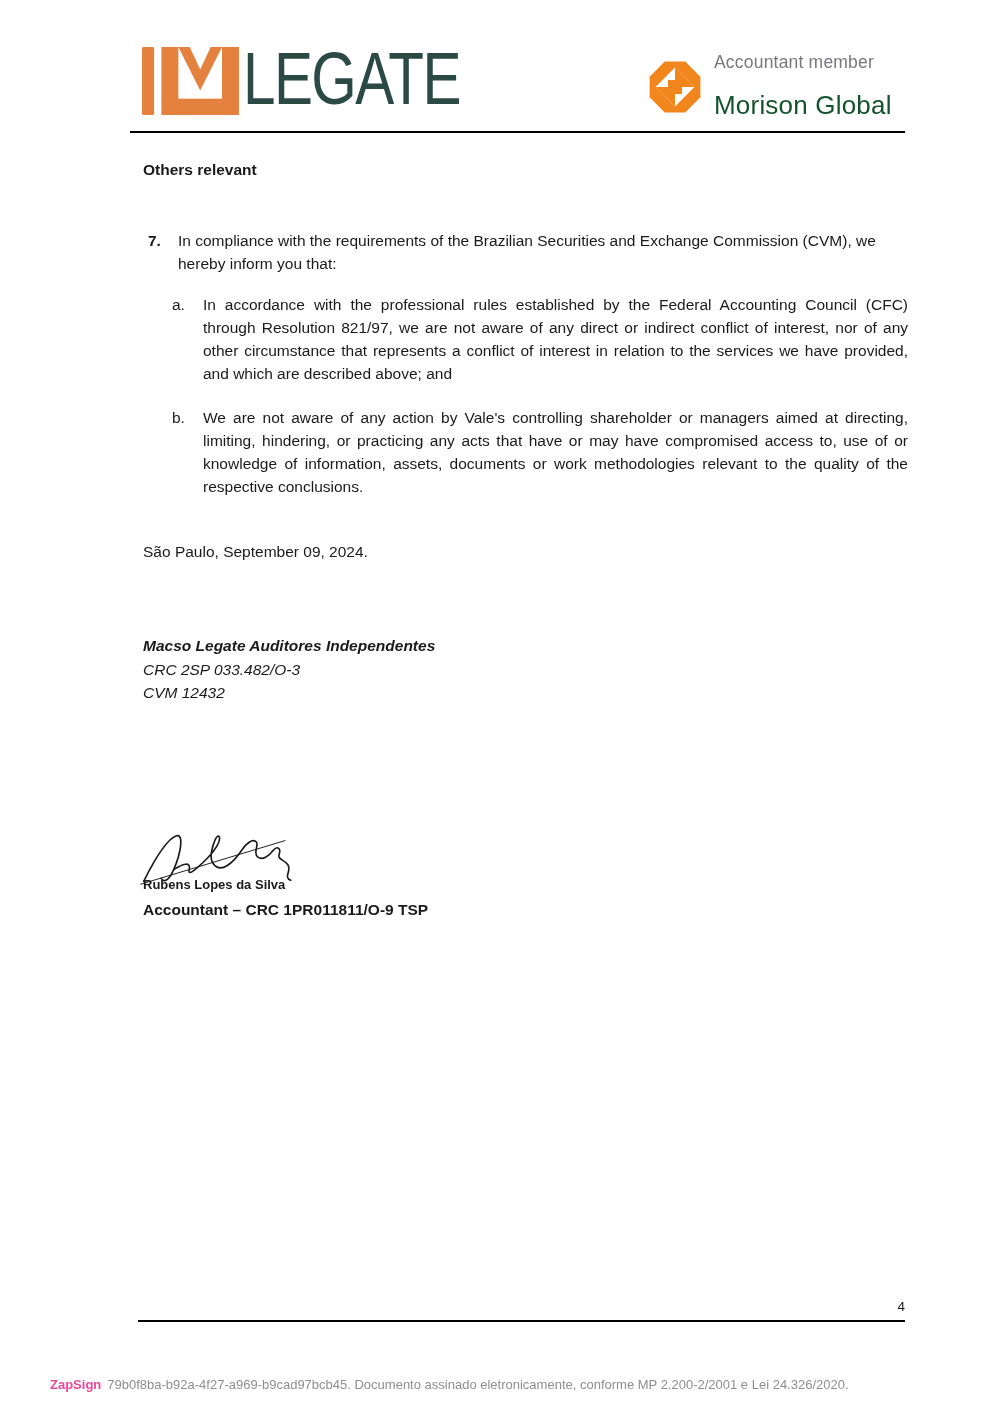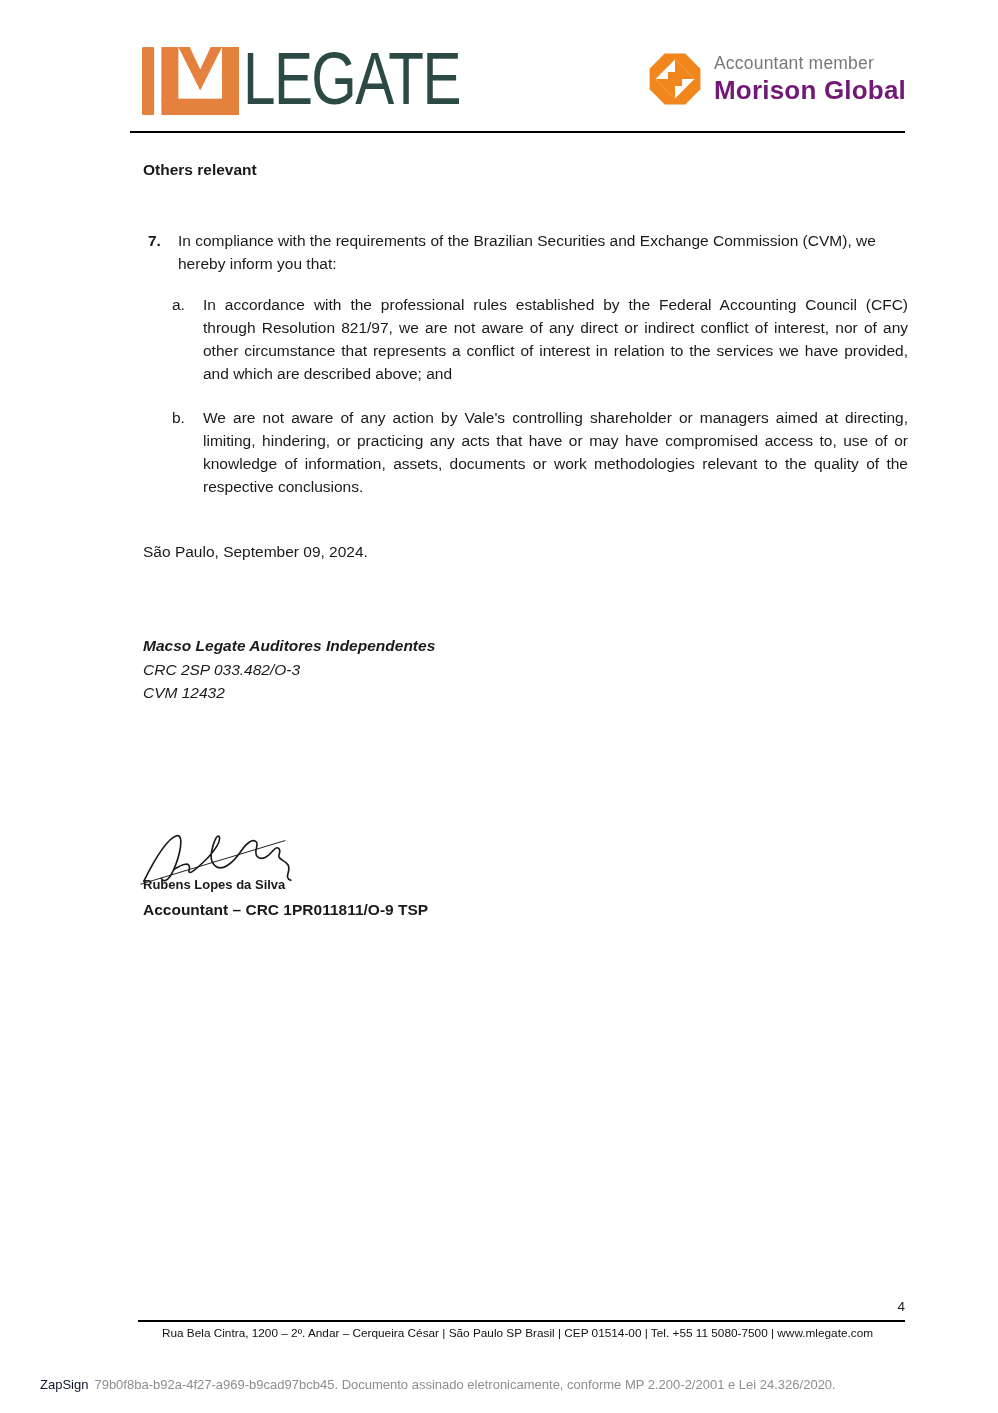--- a/index.html
+++ b/index.html
@@ -20,21 +20,21 @@
   .logo-wordmark {
     position: absolute; left: 243px; top: 44px; height: 70px;
     font-size: 74px; line-height: 70px; font-weight: 400;
     letter-spacing: -2px; color: #2C4A45;
     transform: scaleX(0.79); transform-origin: left top;
     font-family: "Liberation Sans", sans-serif;
   }
   .morison { position: absolute; left: 648px; top: 52px; display: flex; align-items: center; }
   .morison-icon { width: 54px; height: 54px; margin-right: 12px; }
   .morison-line1 { font-size: 17.5px; color: #77787B; letter-spacing: 0.2px; }
-  .morison-line2 { font-size: 26px; font-weight: bold; color: #701a75; margin-top: 1px; letter-spacing: 0.2px; }
+  .morison-line2 { font-size: 26px; font-weight: normal; color: #14532d; margin-top: 17px; letter-spacing: 0.2px; }
   .header-rule { position: absolute; left: 130px; top: 131px; width: 775px; height: 2px; background: #000; }
 
   
   .section-title { position: absolute; left: 143px; top: 161px; font-size: 15.5px; font-weight: bold; }
 
   .list-item { position: absolute; display: flex; font-size: 15.5px; line-height: 23px; }
   .item-7 { left: 148px; top: 229px; width: 760px; }
   .item-7 .marker { width: 30px; font-weight: bold; flex: none; }
   .item-7 .item-text { width: 727px; }
   .item-a { left: 172px; top: 293px; width: 736px; }
@@ -49,21 +49,21 @@
 
   .signature-svg { position: absolute; left: 137px; top: 829px; width: 176px; height: 60px; }
   .signer-name  { position: absolute; left: 143px; top: 877px; font-size: 13px; font-weight: bold; }
   .signer-title { position: absolute; left: 143px; top: 901px; font-size: 15.5px; font-weight: bold; }
 
   
   .page-number { position: absolute; left: 860px; top: 1299px; width: 45px; text-align: right; font-size: 13.5px; }
   .footer-rule { position: absolute; left: 138px; top: 1320px; width: 767px; height: 1.5px; background: #000; }
   .footer-address { position: absolute; left: 125px; top: 1326px; width: 785px; text-align: center; font-size: 11.8px; color: #111; }
   .zapsign-line { position: absolute; left: 40px; top: 1377px; font-size: 13px; color: #8E8E90; }
-  .zapsign-brand { font-weight: normal; color: #0f172a; margin-right: 6px; }
+  .zapsign-brand { font-weight: bold; color: #ec4899; margin-right: 6px; margin-left: 10px; }
 </style>
 </head>
 <body>
 
 <div class="page">
 
   <svg class="logo-m-svg" viewBox="0 0 120 100" preserveAspectRatio="none" aria-hidden="true">
     <rect x="0" y="0" width="15" height="100" rx="2" fill="#E5813E"></rect>
     <rect x="24" y="76" width="96" height="24" fill="#E5813E"></rect>
     <rect x="24" y="0" width="21" height="78" fill="#E5813E"></rect>
@@ -119,19 +119,18 @@
       <path d="M37,42 C46,36 55,33 53,42 C51,50 62,40 72,30 C80,22 86,12 84,8 C82,5 78,13 76,24 C74,36 82,44 92,38 C99,34 104,27 108,21 C112,15 118,10 122,13 C126,16 118,25 124,29 C129,33 136,27 140,22 C144,17 148,20 146,26 C144,32 151,31 155,37 C159,43 150,50 158,53"></path>
       <path d="M3,57 L152,12" stroke-width="1"></path>
     </g>
   </svg>
 
   <div class="signer-name">Rubens Lopes da Silva</div>
   <div class="signer-title">Accountant – CRC 1PR011811/O-9 TSP</div>
 
   <div class="page-number">4</div>
   <div class="footer-rule"></div>
-  <div class="footer-address">Rua Bela Cintra, 1200 – 2º. Andar – Cerqueira César | São Paulo SP Brasil | CEP 01514-00 | Tel. +55 11 5080-7500 | www.mlegate.com</div>
 
   <div class="zapsign-line">
     <span class="zapsign-brand">ZapSign</span><span>79b0f8ba-b92a-4f27-a969-b9cad97bcb45.  Documento assinado eletronicamente, conforme MP 2.200-2/2001 e Lei 24.326/2020.</span>
   </div>
 
 </div>
 
 </body></html>

